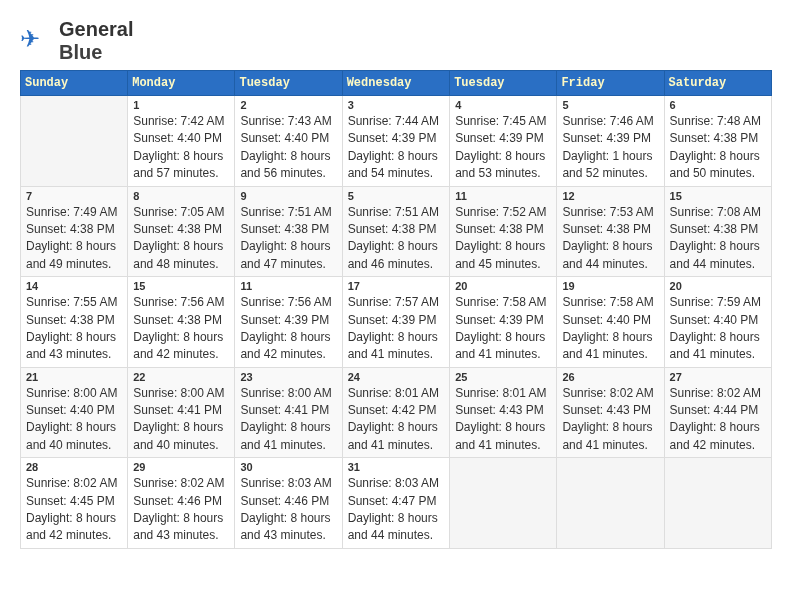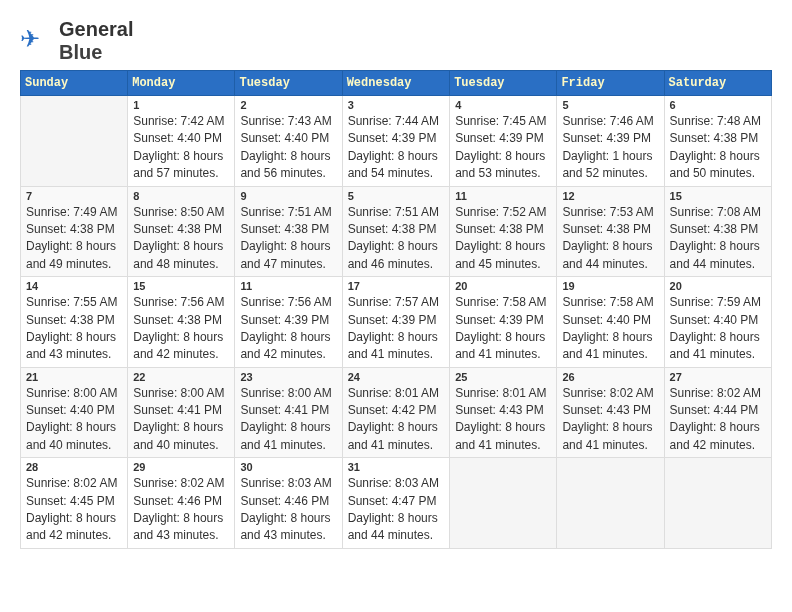--- a/index.html
+++ b/index.html
@@ -151,21 +151,21 @@
             <div class="day-info"><span>Sunrise: 7:48 AM</span><br><span>Sunset: 4:38 PM</span><br><span>Daylight: 8 hours and 50 minutes.</span></div>
           </td>
         </tr>
         <tr>
           <td>
             <span class="day-num">7</span>
             <div class="day-info"><span>Sunrise: 7:49 AM</span><br><span>Sunset: 4:38 PM</span><br><span>Daylight: 8 hours and 49 minutes.</span></div>
           </td>
           <td>
             <span class="day-num">8</span>
-            <div class="day-info"><span>Sunrise: 8:50 AM</span><br><span>Sunset: 4:38 PM</span><br><span>Daylight: 8 hours and 48 minutes.</span></div>
+            <div class="day-info"><span>Sunrise: 7:05 AM</span><br><span>Sunset: 4:38 PM</span><br><span>Daylight: 8 hours and 48 minutes.</span></div>
           </td>
           <td>
             <span class="day-num">9</span>
             <div class="day-info"><span>Sunrise: 7:51 AM</span><br><span>Sunset: 4:38 PM</span><br><span>Daylight: 8 hours and 47 minutes.</span></div>
           </td>
           <td>
             <span class="day-num">5</span>
             <div class="day-info"><span>Sunrise: 7:51 AM</span><br><span>Sunset: 4:38 PM</span><br><span>Daylight: 8 hours and 46 minutes.</span></div>
           </td>
           <td>

